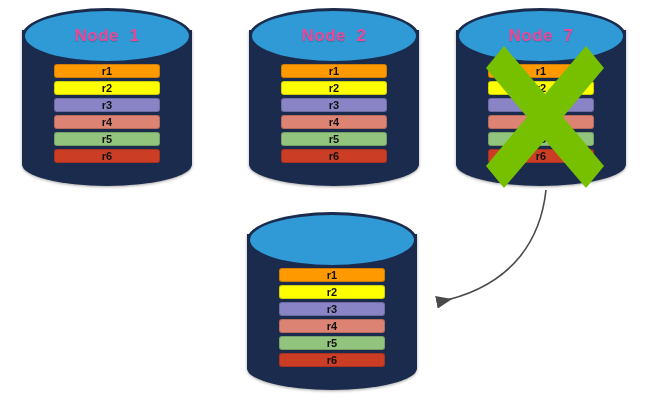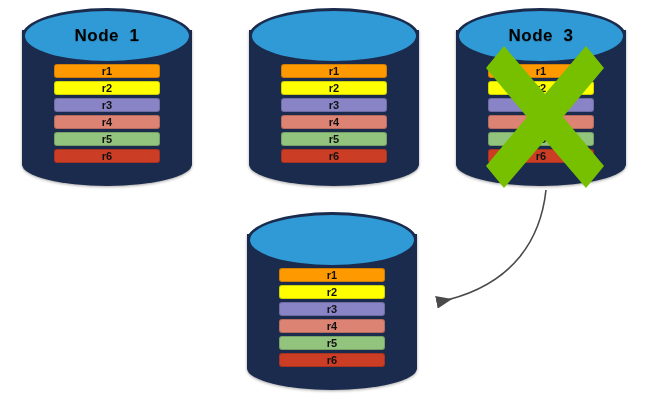--- a/index.html
+++ b/index.html
@@ -26,21 +26,21 @@
     width:100%;height:56px;
     background:#2f9ad6;
     border-radius:50%;
     border:3px solid #1b2b4d;
     box-sizing:border-box;
     z-index:2;
   }
   .node-title{
     position:absolute;left:0;top:0;width:100%;height:56px;
     display:flex;align-items:center;justify-content:center;
-    color:#000000;font-weight:bold;font-size:17px;
+    color:#ec4899;font-weight:bold;font-size:17px;
     letter-spacing:.5px;
     z-index:3;
     white-space:pre;
     text-shadow:0 1px 1px rgba(0,0,0,.18);
   }
   .rows{
     position:absolute;z-index:4;
     left:19%;right:19%;
     display:flex;flex-direction:column;
   }
@@ -89,20 +89,21 @@
         </div>
       <div class="row" style="background:#cc3d26;">
           <span>r6</span>
         </div>
     </div>
   </div>
 
   <div class="node" style="left:249px;top:8px;width:170px;height:178px;">
     <div class="cyl-body"></div>
     <div class="cyl-top"></div>
+    <div class="node-title">Node  2</div>
     <div class="rows" style="top:56px;">
       <div class="row" style="background:#ff9900;">
           <span>r1</span>
         </div>
       <div class="row" style="background:#ffff00;">
           <span>r2</span>
         </div>
       <div class="row" style="background:#8884c6;">
           <span>r3</span>
         </div>
@@ -114,21 +115,21 @@
         </div>
       <div class="row" style="background:#cc3d26;">
           <span>r6</span>
         </div>
     </div>
   </div>
 
   <div class="node" style="left:456px;top:8px;width:170px;height:178px;">
     <div class="cyl-body"></div>
     <div class="cyl-top"></div>
-    <div class="node-title">Node  3</div>
+    <div class="node-title">Node  7</div>
     <div class="rows" style="top:56px;">
       <div class="row" style="background:#ff9900;">
           <span>r1</span>
         </div>
       <div class="row" style="background:#ffff00;">
           <span>r2</span>
         </div>
       <div class="row" style="background:#8884c6;">
           <span>r3</span>
         </div>

